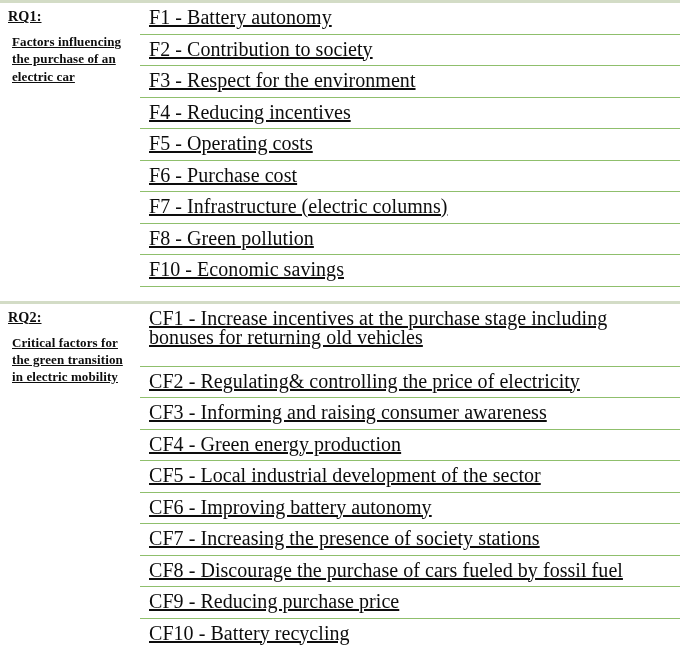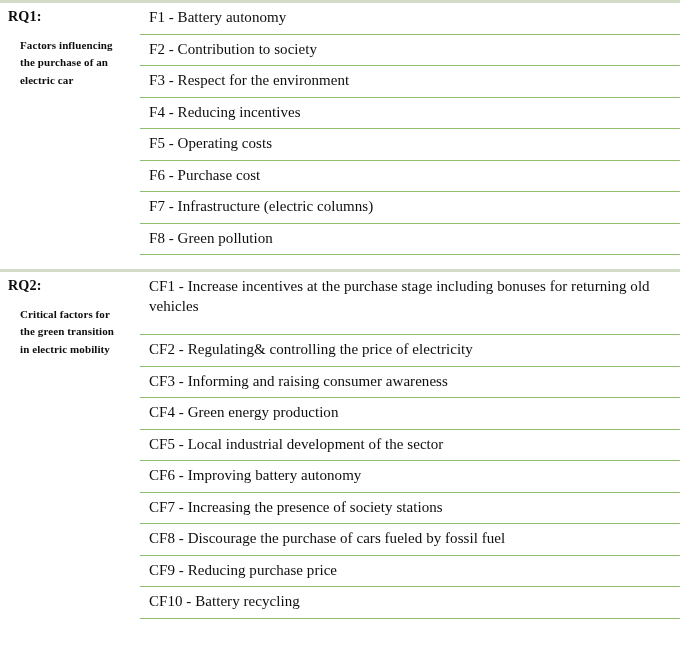--- a/index.html
+++ b/index.html
@@ -21,20 +21,21 @@
     position: relative;
     background: #ffffff;
     box-sizing: border-box;
   }
 
   
   .rq-block {
     position: relative;
     width: 589px;
     box-sizing: border-box;
+    text-decoration: underline;
   }
 
   
   .block-top-rule {
     width: 680px;
     height: 3px;
     background: #d3dcc6;
     margin: 0;
   }
 
@@ -54,36 +55,36 @@
   }
   .rq-id {
     font-weight: bold;
     font-size: 14.2px;
     line-height: 17px;
     margin: 0 0 8px 0;
     letter-spacing: 0.1px;
   }
   .rq-desc {
     font-weight: bold;
-    font-size: 11px;
+    font-size: 13px;
     line-height: 17.4px;
-    margin: 12px;
+    margin: 4px;
     letter-spacing: 0.1px;
   }
 
   
   .items-col {
     width: 540px;
     box-sizing: border-box;
   }
   .item-row {
     border-bottom: 1.5px solid #8fbf6c;
     box-sizing: border-box;
     padding: 5px 6px 6px 9px;
-    font-size: 15px;
+    font-size: 20px;
     line-height: 19.5px;
     min-height: 31px;
     display: flex;
     align-items: center;
     letter-spacing: 0.05px;
   }
   .item-row.tall {
     display: block;
     min-height: 49px;
     padding-top: 5px;
@@ -114,20 +115,21 @@
       </div>
       <div class="items-col">
         <div class="item-row">F1 - Battery autonomy</div>
         <div class="item-row">F2 - Contribution to society</div>
         <div class="item-row">F3 - Respect for the environment</div>
         <div class="item-row">F4 - Reducing incentives</div>
         <div class="item-row">F5 - Operating costs</div>
         <div class="item-row">F6 - Purchase cost</div>
         <div class="item-row">F7 - Infrastructure (electric columns)</div>
         <div class="item-row">F8 - Green pollution</div>
+        <div class="item-row">F10 - Economic savings</div>
       </div>
     </div>
   </div>
 
   <div class="block-gap"></div>
 
   <div class="rq-block">
     <div class="block-top-rule"></div>
     <div class="block-body">
       <div class="label-col">

